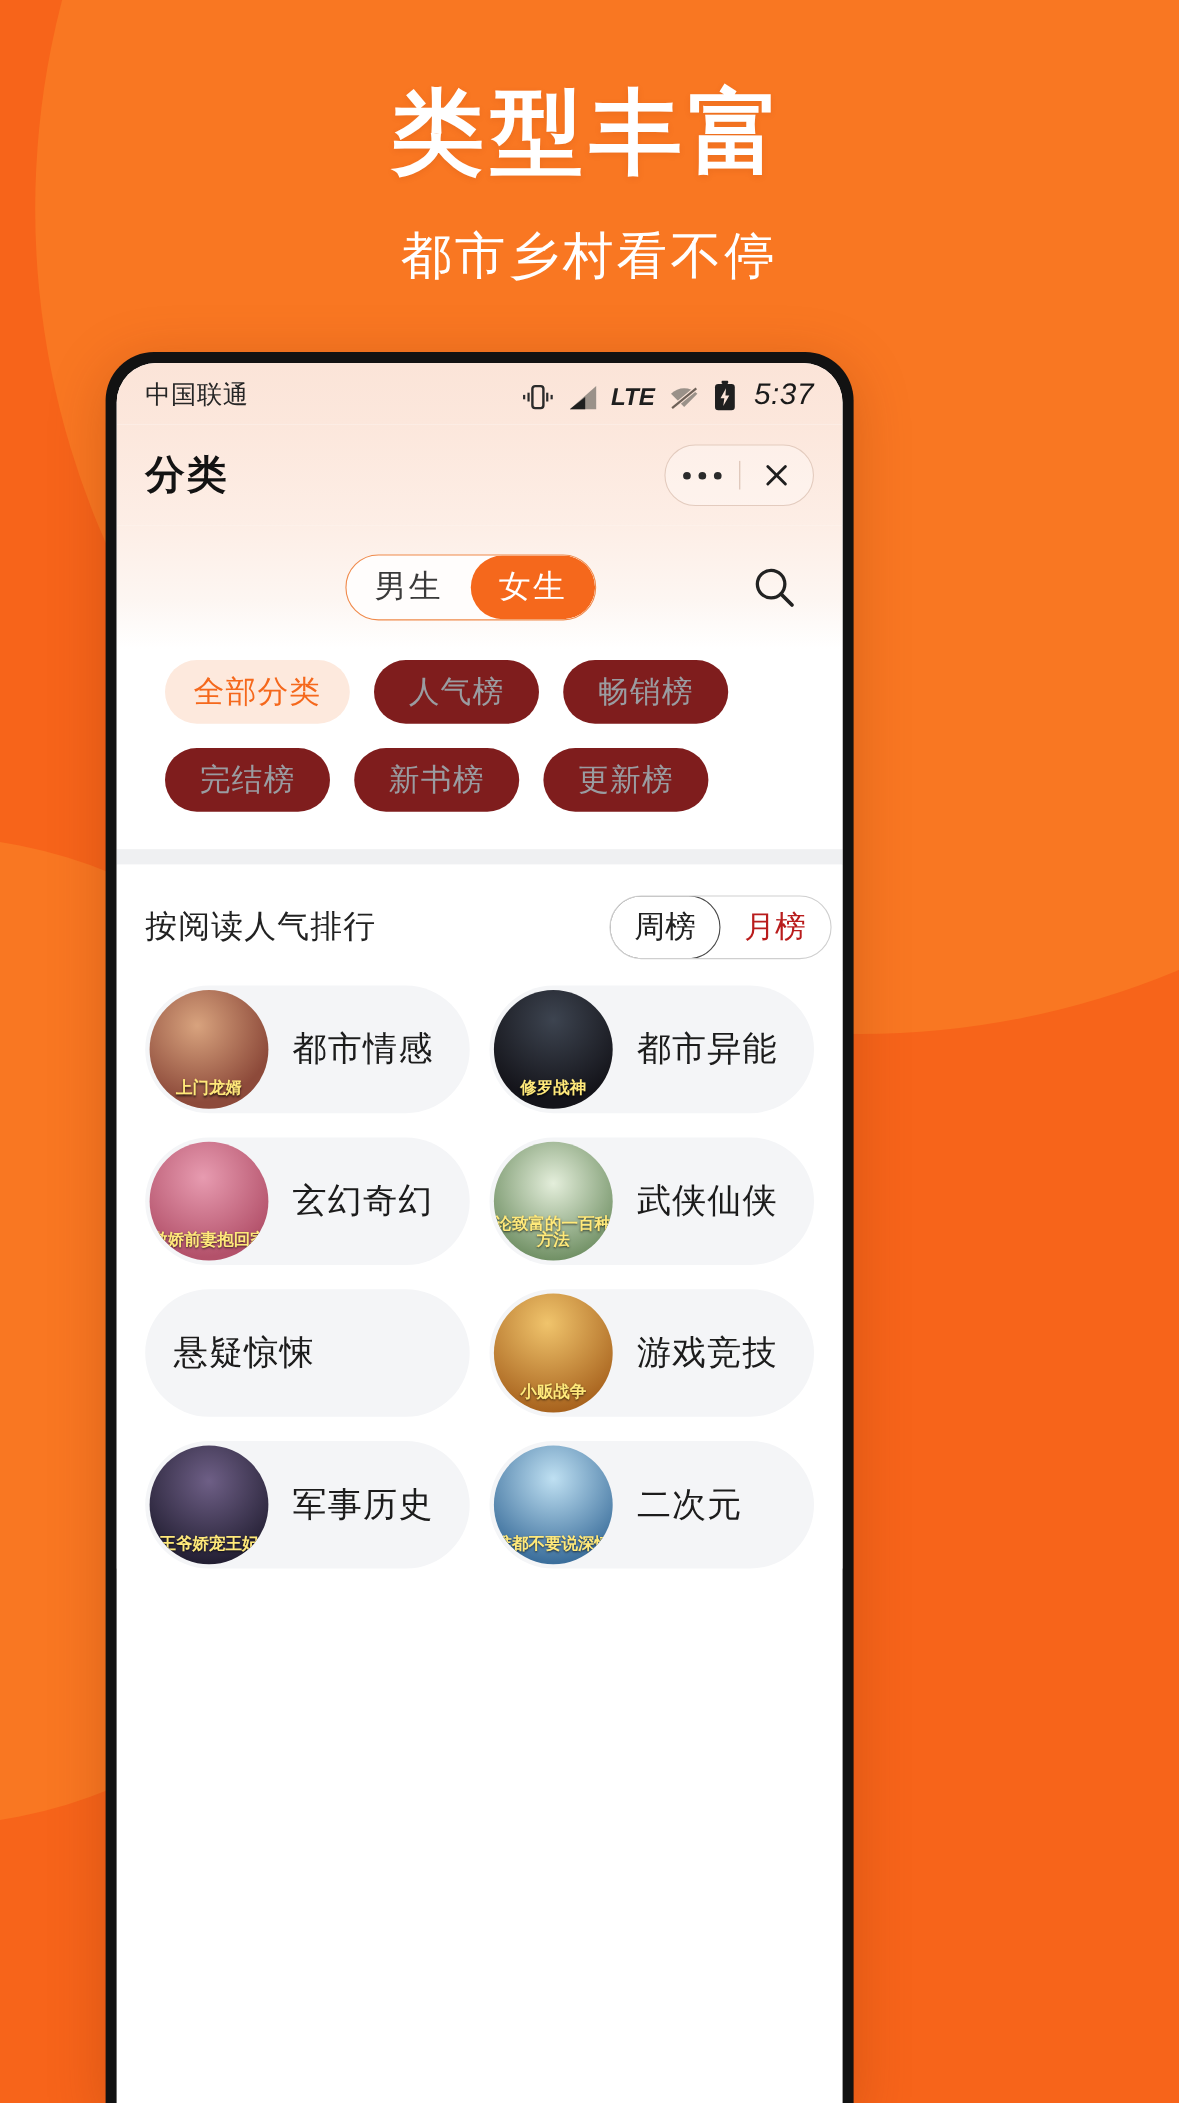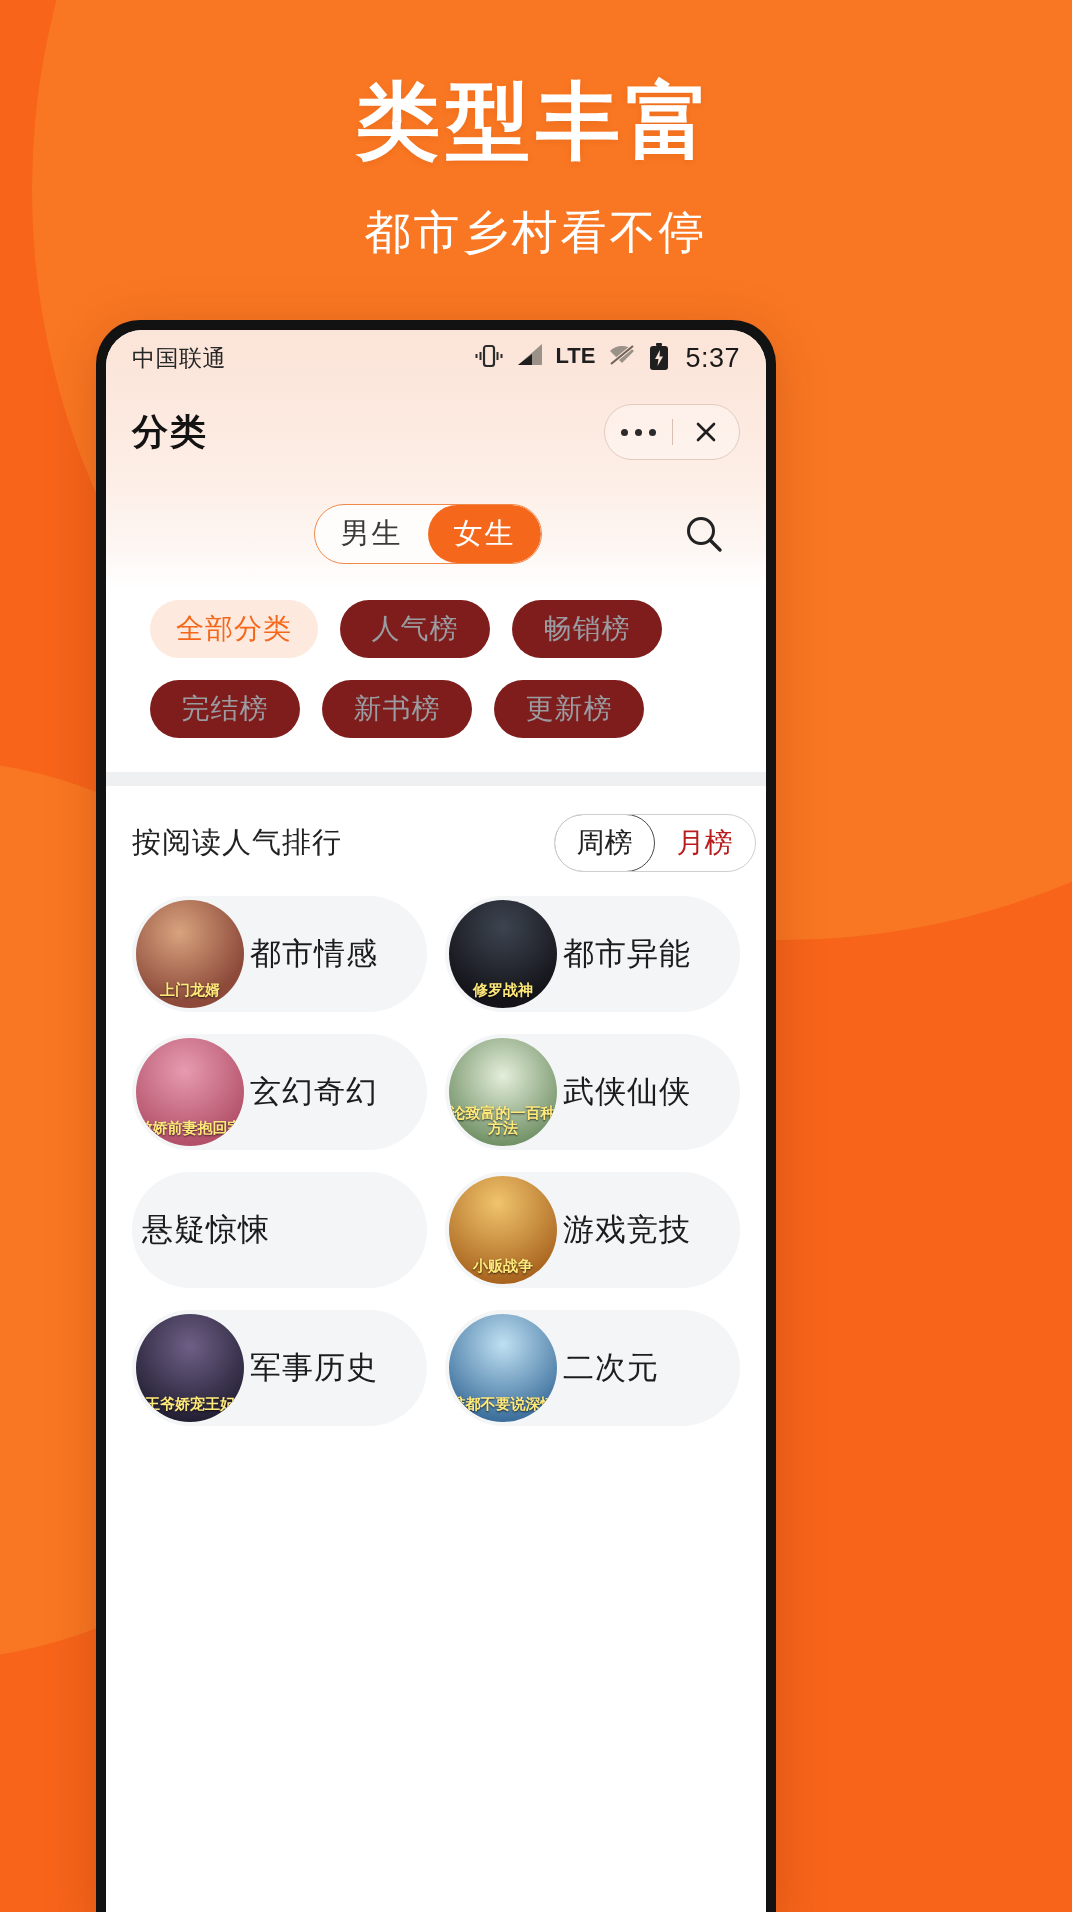--- a/index.html
+++ b/index.html
@@ -78,21 +78,21 @@
     height: 56px;
     background: linear-gradient(180deg,#FBE4D8 0%,#FCE7DC 100%);
     display: flex; align-items: center;
     padding: 16px 26px;
     font-size: 23px;
     color: #2b2b2b;
   }
   .carrier { font-size: 23px; color: #262626; letter-spacing: .5px; }
   .status-right {
     margin-left: auto;
-    display: flex; align-items: flex-start; gap: 12px;
+    display: flex; align-items: flex-end; gap: 12px; font-style: italic;
   }
   .ico { display: block; }
   .clock { font-size: 27px; color: #1a1a1a; margin-left: 4px; letter-spacing: .5px;}
 
   
   .appbar {
     height: 92px;
     background: linear-gradient(180deg,#FCE7DC 0%,#FDEEE6 100%);
     display: flex; align-items: center;
     padding: 0 26px;
@@ -219,21 +219,21 @@
     background: #caa;
   }
   .cat-cover .ctxt {
     position:absolute; left:0; right:0; bottom: 10px;
     text-align:center; font-size: 15px; color:#FFE97A;
     font-weight: bold; line-height:1.05;
     text-shadow: 0 1px 2px rgba(0,0,0,.7);
   }
   .cat-label {
     font-size: 31px; color: #1c1c1c;
-    margin-left: 6px; letter-spacing: 1px;
+    margin-left: 22px; letter-spacing: 1px;
   }
 </style>
 </head>
 <body>
 
 <div class="bg-swoosh"></div>
 <div class="bg-swoosh2"></div>
 
 <div class="promo">
   <div class="promo-title">类型丰富</div>

